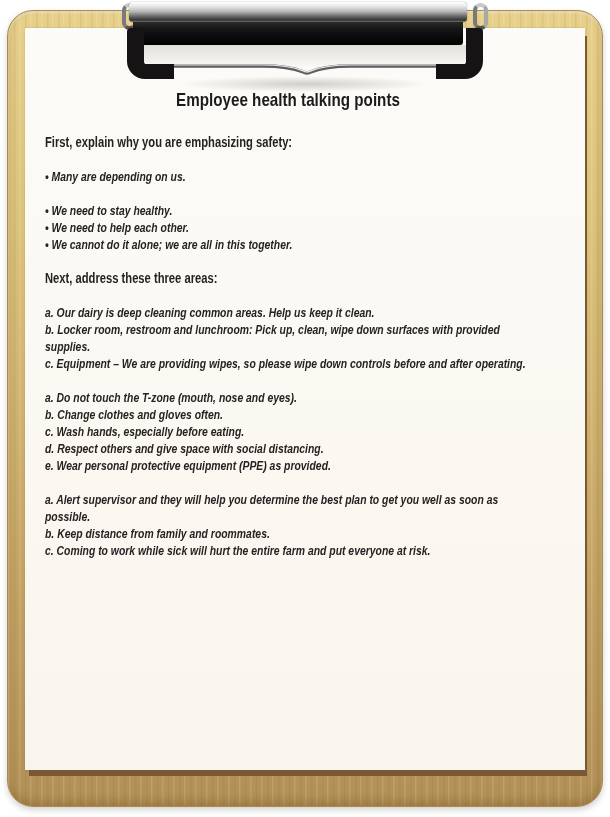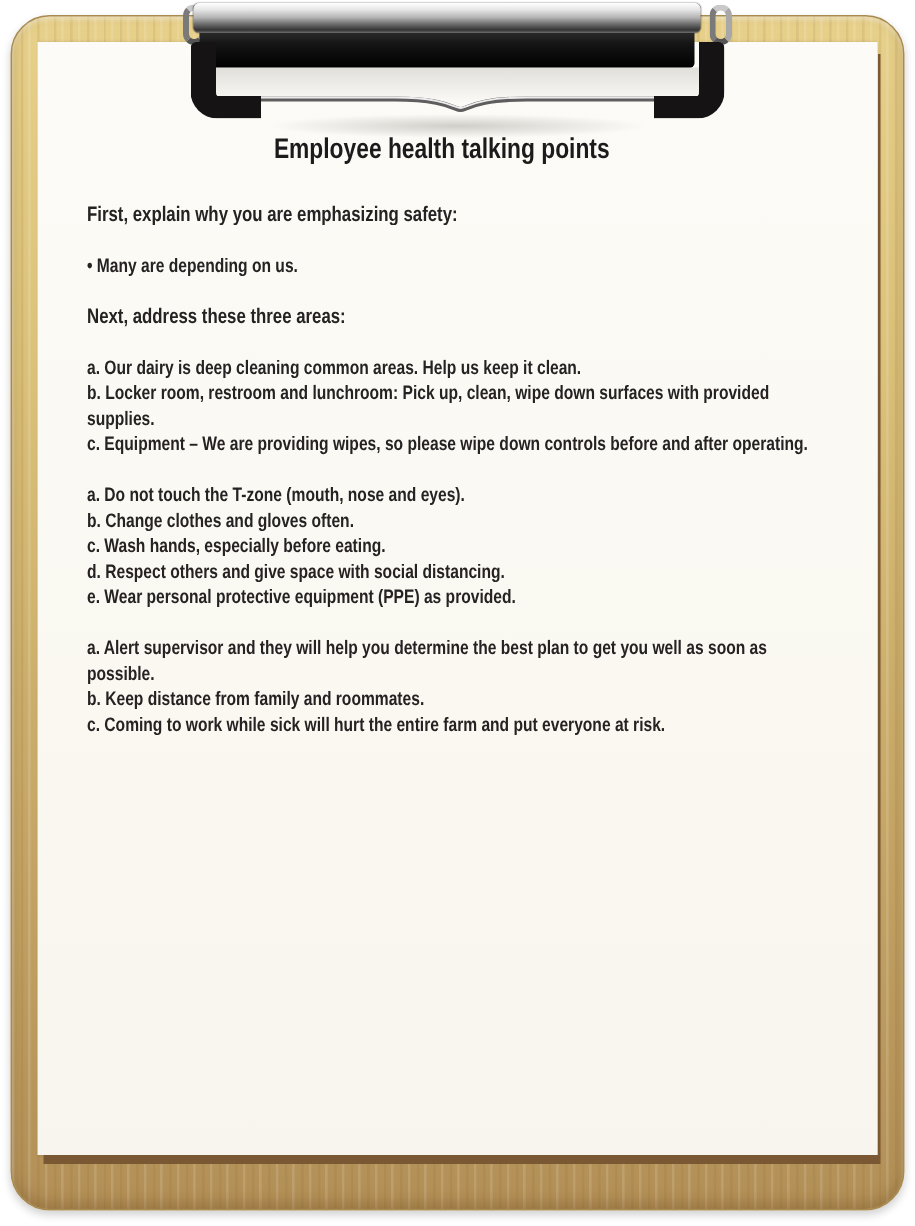--- a/index.html
+++ b/index.html
@@ -21,31 +21,31 @@
     box-shadow: inset 0 -4px 9px rgba(110,75,30,0.35),
                 inset 0 2px 3px rgba(255,255,255,0.45),
                 0 3px 6px rgba(0,0,0,0.18);
   }
   
   .paper{
     position:absolute;left:25px;top:28px;width:560px;height:742px;
     background:linear-gradient(180deg,#fcfbf7 0%,#faf8f1 60%,#f8f5ee 100%);
     box-shadow:3px 7px 0 -1px #7b5834, 0 0 2px rgba(0,0,0,0.15);
   }
-  .content{position:absolute;left:0;top:0;right:16px;padding:0 38px 0 33px;color:#262223;}
+  .content{position:absolute;left:0;top:0;right:16px;padding:0 38px 0 20px;color:#262223;}
   .doc-title{
     font-size:19px;line-height:24px;font-weight:bold;text-align:center;
     margin:60px 0 22px 0;color:#1d1a1b;
     transform:scaleX(0.8);transform-origin:50% 0;white-space:pre;
   }
   .doc-heading{
     font-size:14px;line-height:17px;font-weight:bold;margin:0 0 17px 0;
     transform:scaleX(0.8);transform-origin:0 0;white-space:pre;
   }
-  .doc-group{margin:0 0 17px 0;}
+  .doc-group{margin:0 0 17px 0;font-style:italic;}
   .doc-line{
     font-size:13px;line-height:17px;font-weight:bold;
     transform:scaleX(0.8);transform-origin:0 0;white-space:pre;
   }
   
   .clip{position:absolute;left:0;top:0;width:610px;height:110px;}
   .clip-shadow-band{
     position:absolute;left:140px;top:45px;width:330px;height:24px;
     background:linear-gradient(180deg,rgba(130,124,116,0.22),rgba(130,124,116,0));
   }
@@ -90,20 +90,25 @@
   <div class="board"></div>
 
   <div class="paper">
     <div class="content">
       <div class="doc-title">Employee health talking points</div>
       <div>
           <div class="doc-heading">First, explain why you are emphasizing safety:</div>
           <div class="doc-group">
             <div class="doc-line">• Many are depending on us.</div>
           </div>
+          <div class="doc-group">
+            <div class="doc-line">• We need to stay healthy.</div>
+            <div class="doc-line">• We need to help each other.</div>
+            <div class="doc-line">• We cannot do it alone; we are all in this together.</div>
+          </div>
           <div class="doc-heading">Next, address these three areas:</div>
           <div class="doc-group">
             <div class="doc-line">a. Our dairy is deep cleaning common areas. Help us keep it clean.</div>
             <div class="doc-line">b. Locker room, restroom and lunchroom: Pick up, clean, wipe down surfaces with provided
 supplies.</div>
             <div class="doc-line">c. Equipment – We are providing wipes, so please wipe down controls before and after operating.</div>
           </div>
           <div class="doc-group">
             <div class="doc-line">a. Do not touch the T-zone (mouth, nose and eyes).</div>
             <div class="doc-line">b. Change clothes and gloves often.</div>

